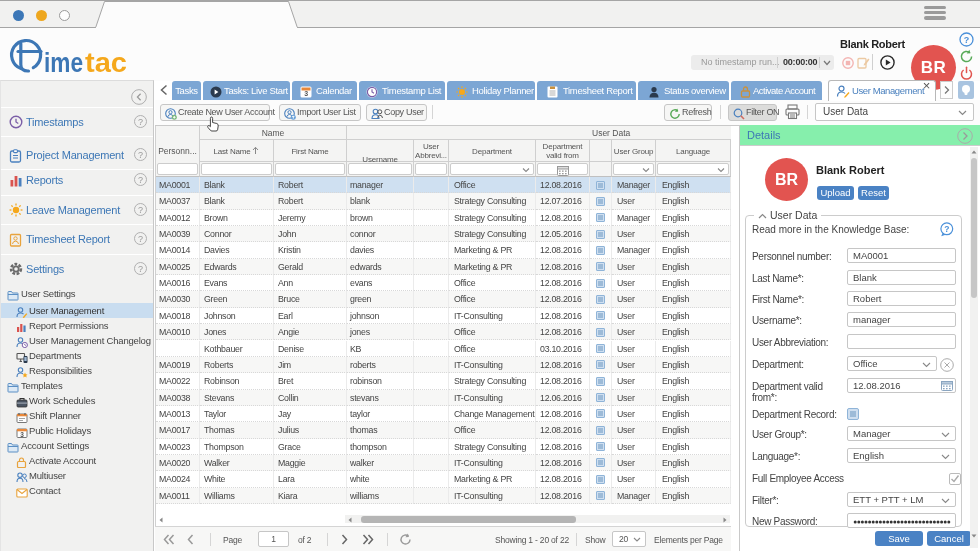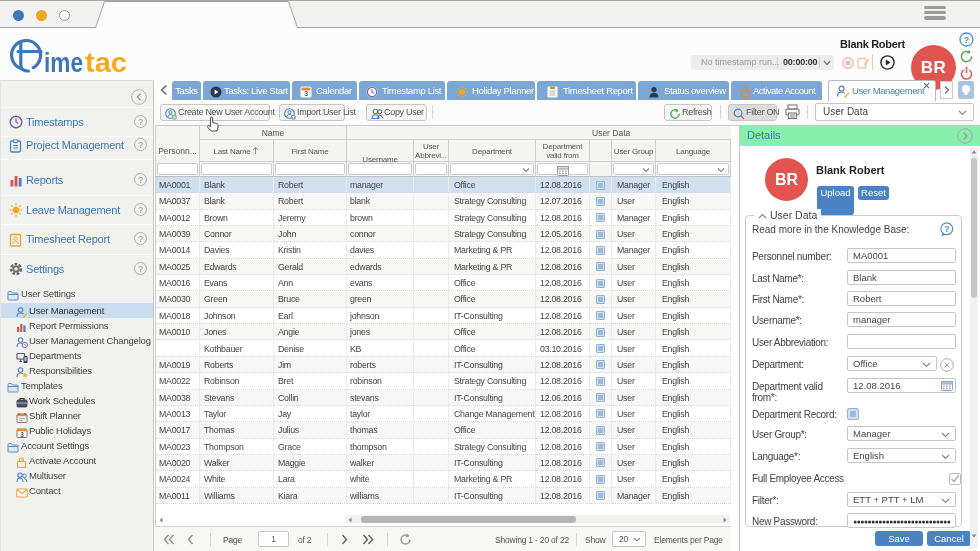--- a/index.html
+++ b/index.html
@@ -152,21 +152,21 @@
       </svg>
   </div>
   <div class="sbitem" style="top:26.6px;">
       <span class="ic" id="ic-ts"><svg width="14" height="14" viewBox="0 0 14 14">
           <circle cx="7" cy="7" r="5.8" fill="none" stroke="#7b5ea7" stroke-width="1.4"></circle>
           <path d="M7 3.8 L7 7 L9.3 8.5" stroke="#7b5ea7" stroke-width="1.3" fill="none"></path>
         </svg></span>
       <span class="txt">Timestamps</span>
       <span class="qm">?</span>
     </div>
-  <div class="sbitem" style="top:50px;">
+  <div class="sbitem" style="top:60px;">
       <span class="ic" id="ic-pm"><svg width="13" height="14" viewBox="0 0 13 14">
           <rect x="1.5" y="2" width="10" height="11" rx="1.5" fill="none" stroke="#4a80be" stroke-width="1.3"></rect>
           <rect x="4.5" y="0.8" width="4" height="2.8" rx="1" fill="#fcfcfc" stroke="#4a80be" stroke-width="1.1"></rect>
           <path d="M4 6.5 L9 6.5 M4 9 L9 9" stroke="#4a80be" stroke-width="1.1"></path>
         </svg></span>
       <span class="txt">Project Management</span>
       <span class="qm">?</span>
     </div>
   <div class="sbitem" style="top:85.4px;">
       <span class="ic" id="ic-rp"><svg width="14" height="14" viewBox="0 0 14 14">
@@ -369,21 +369,21 @@
 </div>
 
 <div id="toolbar">
   <div class="tbtn" style="left:5px; width:110px; padding-left:17px;"><span class="ic"><svg width="12" height="12" viewBox="0 0 12 12">
           <circle cx="5.5" cy="5.5" r="4.8" fill="none" stroke="#4a80be" stroke-width="1.1"></circle>
           <circle cx="5.5" cy="4.2" r="1.6" fill="none" stroke="#4a80be" stroke-width="1"></circle>
           <path d="M2.8 8.8 Q3.2 6.5 5.5 6.5 Q7.8 6.5 8.2 8.8" fill="none" stroke="#4a80be" stroke-width="1"></path>
           <circle cx="9.3" cy="9.3" r="2.5" fill="#7cb87c"></circle>
           <path d="M9.3 8 L9.3 10.6 M8 9.3 L10.6 9.3" stroke="#fff" stroke-width="0.9"></path>
         </svg></span>Create New User Account</div>
-  <div class="tbtn" style="left:124px; width:66px; padding-left:17px;"><span class="ic"><svg width="12" height="12" viewBox="0 0 12 12">
+  <div class="tbtn" style="left:124px; width:82px; padding-left:17px;"><span class="ic"><svg width="12" height="12" viewBox="0 0 12 12">
           <circle cx="5.5" cy="5.5" r="4.8" fill="none" stroke="#4a80be" stroke-width="1.1"></circle>
           <circle cx="5.5" cy="4.2" r="1.6" fill="none" stroke="#4a80be" stroke-width="1"></circle>
           <path d="M2.8 8.8 Q3.2 6.5 5.5 6.5 Q7.8 6.5 8.2 8.8" fill="none" stroke="#4a80be" stroke-width="1"></path>
           <circle cx="9.3" cy="9.3" r="2.5" fill="#6aa1d8"></circle>
           <path d="M9.3 10.6 L9.3 8 M8.2 9 L9.3 7.9 L10.4 9" stroke="#fff" stroke-width="0.9" fill="none"></path>
         </svg></span>Import User List</div>
   <div class="tbtn" style="left:211px; width:61px; padding-left:17px;"><span class="ic"><svg width="13" height="12" viewBox="0 0 13 12">
           <circle cx="4.5" cy="3.5" r="2.3" fill="none" stroke="#4a80be" stroke-width="1.1"></circle>
           <path d="M1 10.5 Q1.2 6.8 4.5 6.8 Q7.8 6.8 8 10.5 Z" fill="none" stroke="#4a80be" stroke-width="1.1"></path>
           <circle cx="8.8" cy="3.8" r="2" fill="none" stroke="#555" stroke-width="1"></circle>
@@ -838,21 +838,21 @@
 <div id="panel">
   <div id="panelhead">
     <span class="t">Details</span>
     <svg class="ccirc" style="right:7px; top:3px;" width="16" height="16" viewBox="0 0 16 16">
         <circle cx="8" cy="8" r="7.3" fill="none" stroke="#aaa" stroke-width="1"></circle>
         <path d="M6.5 4.5 L10 8 L6.5 11.5" stroke="#999" stroke-width="1.3" fill="none"></path>
       </svg>
   </div>
   <div id="pavatar">BR</div>
   <div class="abs" style="left:76px; top:39px; font-size:11px; font-weight:bold; color:#222;">Blank Robert</div>
-  <div class="bluebtn" style="left:77px; top:61px; width:37px; height:29px; line-height:14px;">Upload</div>
+  <div class="bluebtn" style="left:77px; top:61px; width:37px; height:14px; line-height:14px;">Upload</div>
   <div class="bluebtn" style="left:118px; top:61px; width:31px; height:14px; line-height:14px;">Reset</div>
   <div id="fieldset">
       <div style="position:absolute; left:8px; top:-7px; background:#fff; padding:0 4px; font-size:10.5px; color:#444;"><svg width="9" height="6" viewBox="0 0 9 6" style="margin-right:3px;">
           <path d="M1 5 L4.5 1.5 L8 5" stroke="#888" stroke-width="1.2" fill="none"></path>
         </svg>User Data</div>
       <div class="flabel" style="top:8px; letter-spacing:0;">Read more in the Knowledge Base:</div>
       <svg style="position:absolute; right:7px; top:6px;" width="15" height="15" viewBox="0 0 15 15">
         <circle cx="7.8" cy="6.8" r="5.9" fill="#fff" stroke="#4a90d9" stroke-width="1.2"></circle>
         <path d="M3.6 11.2 L2.2 14.2 L5.8 13.1 Z" fill="#4a90d9"></path>
         <path d="M4 13 L3.2 13.8 Z" fill="#4a90d9"></path>

